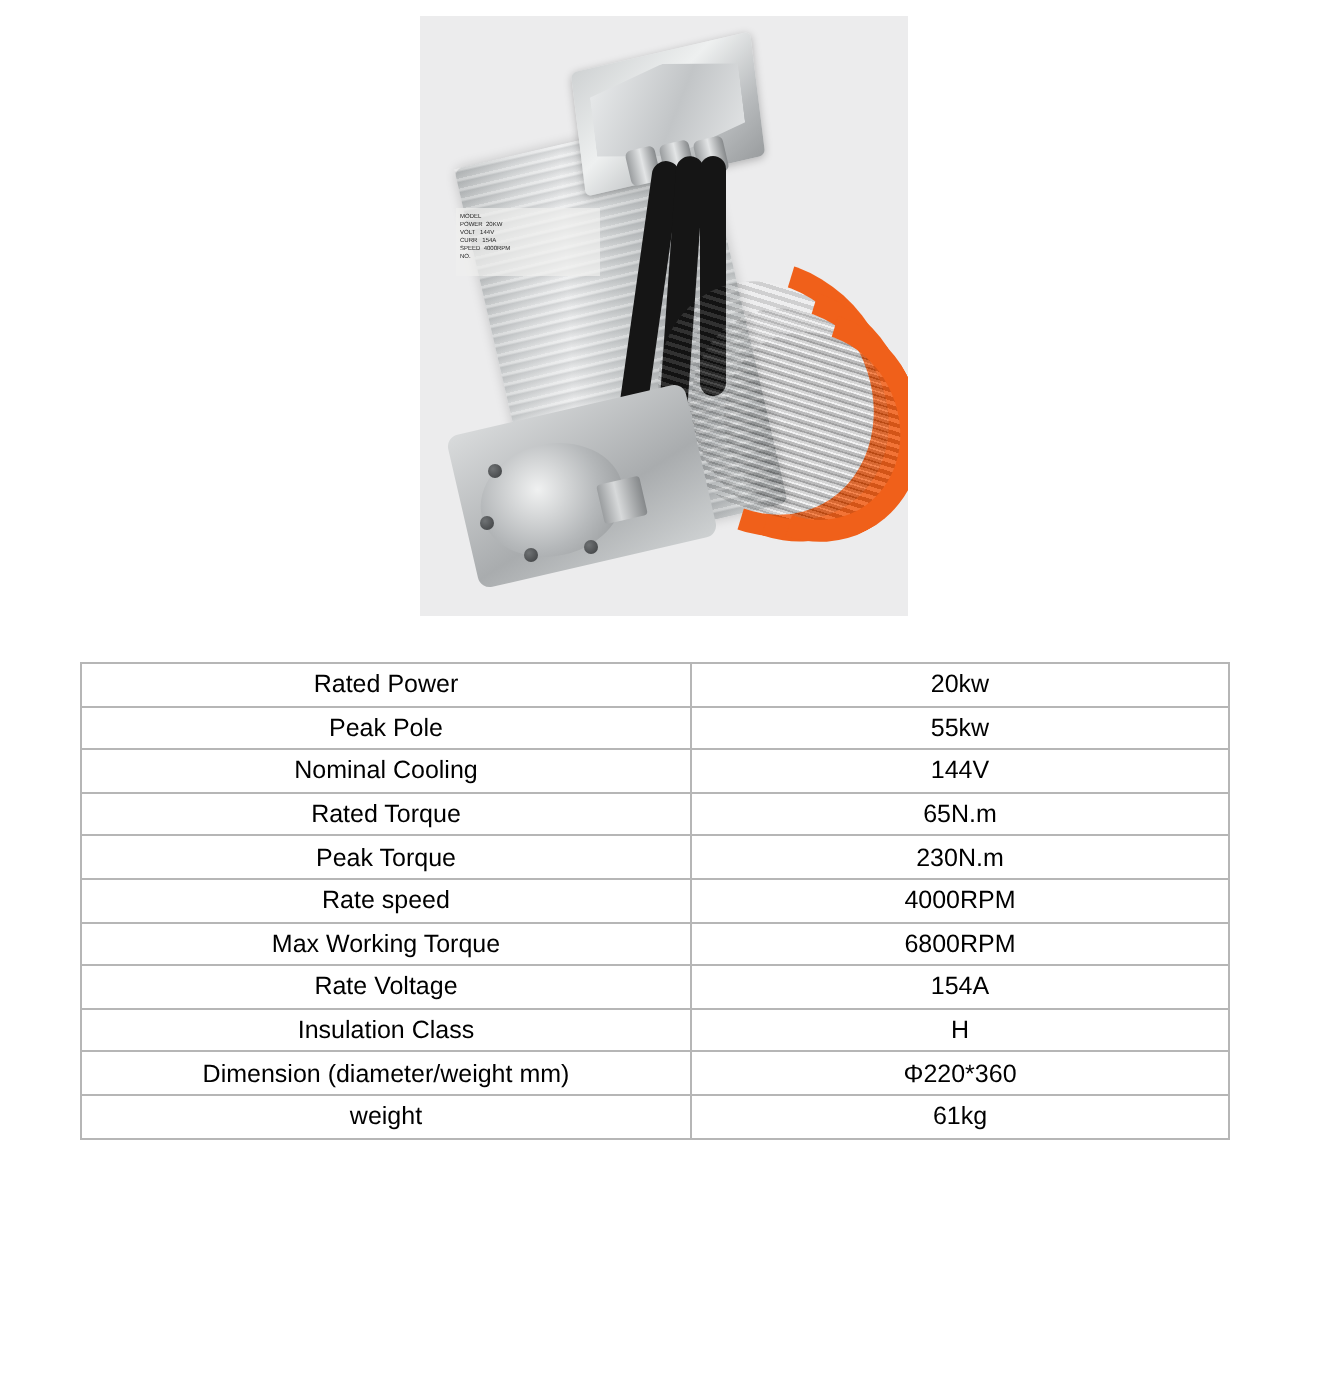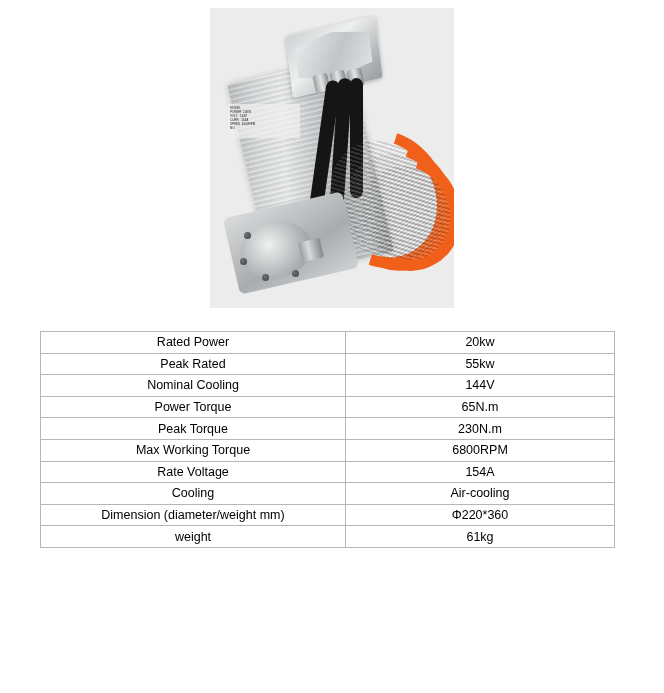--- a/index.html
+++ b/index.html
@@ -231,46 +231,50 @@
     </div>
   </div>
 
   <table class="spec-table">
     <tbody>
       <tr>
         <td class="param">Rated Power</td>
         <td class="value">20kw</td>
       </tr>
       <tr>
-        <td class="param">Peak Rated</td>
+        <td class="param">Peak Pole</td>
         <td class="value">55kw</td>
       </tr>
       <tr>
         <td class="param">Nominal Cooling</td>
         <td class="value">144V</td>
       </tr>
       <tr>
-        <td class="param">Power Torque</td>
+        <td class="param">Rated Torque</td>
         <td class="value">65N.m</td>
       </tr>
       <tr>
         <td class="param">Peak Torque</td>
         <td class="value">230N.m</td>
       </tr>
       <tr>
+        <td class="param">Rate speed</td>
+        <td class="value">4000RPM</td>
+      </tr>
+      <tr>
         <td class="param">Max Working Torque</td>
         <td class="value">6800RPM</td>
       </tr>
       <tr>
         <td class="param">Rate Voltage</td>
         <td class="value">154A</td>
       </tr>
       <tr>
-        <td class="param">Cooling</td>
-        <td class="value">Air-cooling</td>
+        <td class="param">Insulation Class</td>
+        <td class="value">H</td>
       </tr>
       <tr>
         <td class="param">Dimension (diameter/weight mm)</td>
         <td class="value">Φ220*360</td>
       </tr>
       <tr>
         <td class="param">weight</td>
         <td class="value">61kg</td>
       </tr>
     </tbody>

